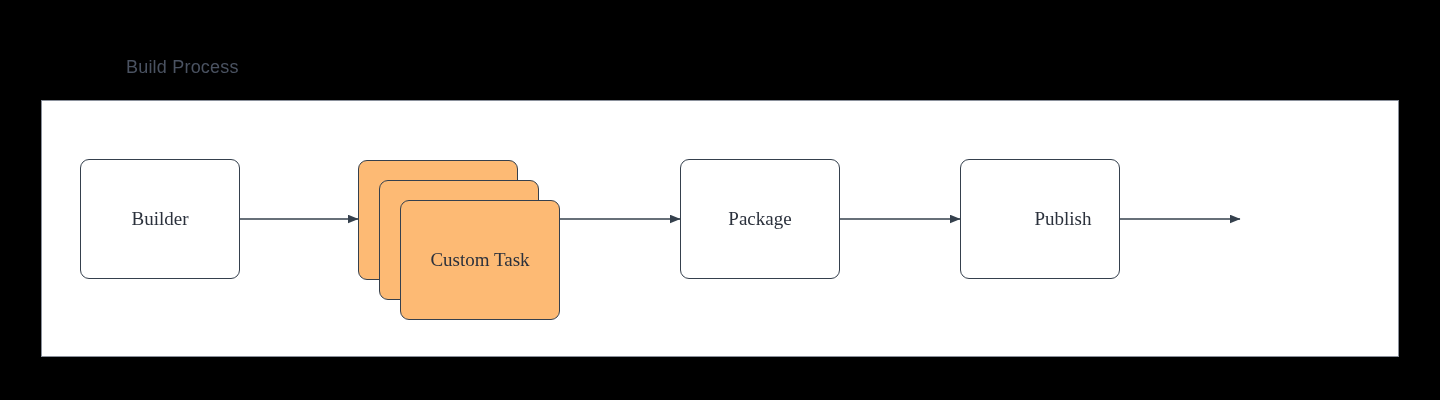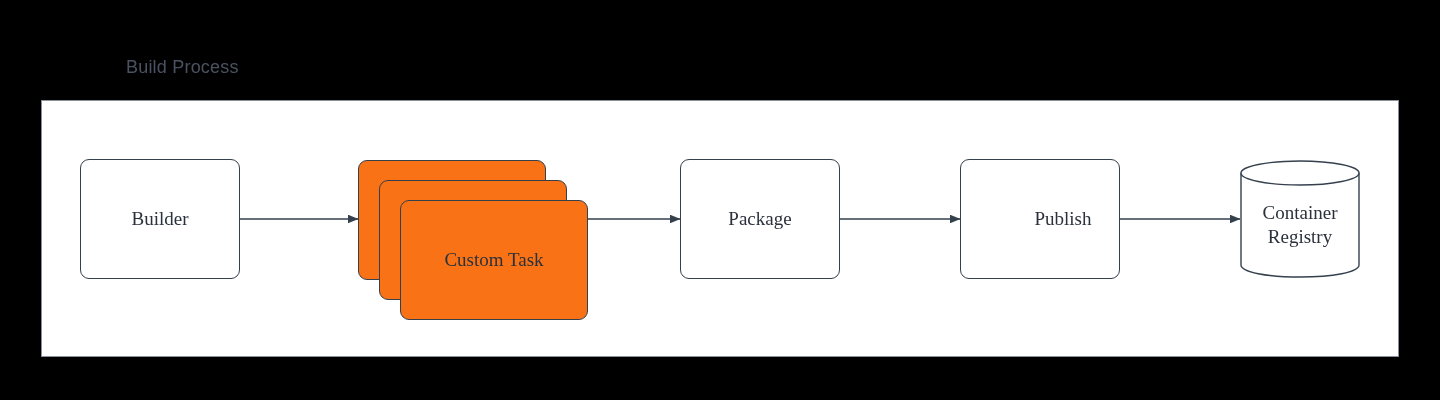--- a/index.html
+++ b/index.html
@@ -65,24 +65,24 @@
     color: #2b313c;
     white-space: nowrap;
   }
   .node-builder { left: 80px; top: 159px; width: 160px; height: 120px; }
   .node-package { left: 680px; top: 159px; width: 160px; height: 120px; }
   .node-publish { left: 960px; top: 159px; width: 160px; height: 120px; padding-left: 46px; }
 
   .stack-card {
     position: absolute;
     box-sizing: border-box;
-    background: #f97316;
+    background: #fdba74;
     border: 1px solid #35404d;
     border-radius: 9px;
-    width: 188px;
+    width: 160px;
     height: 120px;
   }
   .stack-back  { left: 358px; top: 160px; z-index: 2; }
   .stack-mid   { left: 379px; top: 180px; z-index: 3; }
   .stack-front { left: 400px; top: 200px; z-index: 4;
                  display: flex; align-items: center; justify-content: center; }
   .stack-front .node-label {
     font-size: 19px;
     line-height: 24px;
     color: #2b313c;
@@ -161,25 +161,15 @@
     </div>
 
     <div class="node node-package">
       <span class="node-label">Package</span>
     </div>
 
     <div class="node node-publish">
       <span class="node-label">Publish</span>
     </div>
 
-    <div class="cylinder">
-      <svg width="120" height="118" viewBox="0 0 120 118">
-        <path d="M1,13 L1,105 C1,112.2 27.4,117 60,117 C92.6,117 119,112.2 119,105 L119,13" fill="#ffffff" stroke="#35404d" stroke-width="1.4"></path>
-        <ellipse cx="60" cy="13" rx="59" ry="12" fill="#ffffff" stroke="#35404d" stroke-width="1.4"></ellipse>
-      </svg>
-      <div class="cylinder-label">
-        <span>Container</span>
-        <span>Registry</span>
-      </div>
-    </div>
 
   </div>
 </div>
 
 </body></html>

